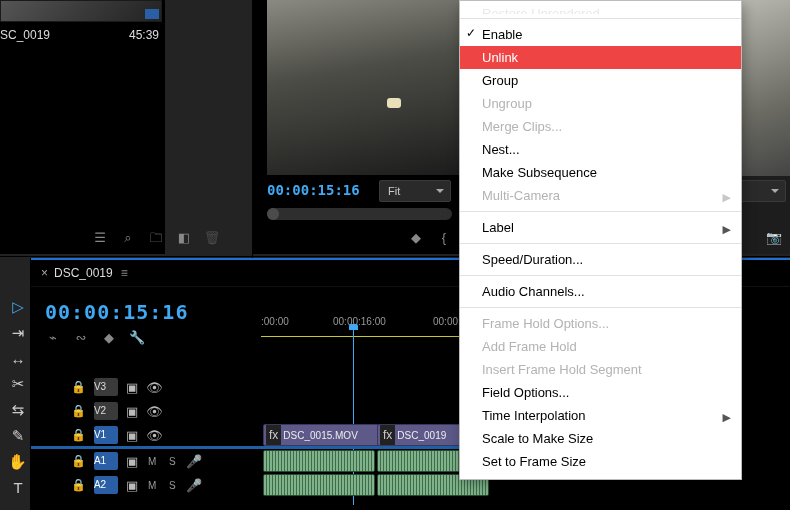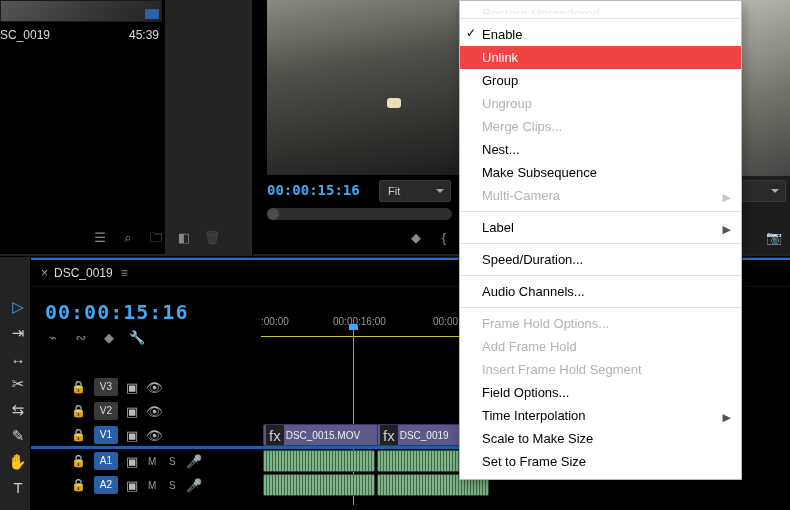--- a/index.html
+++ b/index.html
@@ -15,30 +15,30 @@
 
 .tabbar{position:absolute;height:26px;display:flex;align-items:center;padding:0 10px;border-bottom:1px solid #111}
 .tabbar .close{color:#aaa;margin-right:6px}
 .tabbar .name{color:#ddd}
 .tabbar .burger{color:#888;margin-left:8px}
 .tc-big{color:#3fa9f5;font-family:"Lucida Console",monospace;font-size:20px;font-weight:700;letter-spacing:1px}
 .toolcol{position:absolute;left:0;top:278;width:28px;display:flex;flex-direction:column;gap:8px;padding:8px 4px}
 .toolcol span{color:#ccc;font-size:15px;text-align:center;cursor:pointer}
 .track-row{position:absolute;height:22px;display:flex;align-items:center;gap:8px;padding-left:10px}
 .track-row .lock{color:#888;font-size:12px}
-.track-tag{width:24px;height:18px;border-radius:2px;font-size:10px;text-align:center;line-height:18px;color:#ddd;background:#3a3a3a}
+.track-tag{width:24px;height:18px;border-radius:2px;font-size:10px;line-height:18px;color:#ddd;background:#3a3a3a}
 .track-tag.sel{background:#2a5fa6;color:#fff}
 .track-row .vis{color:#bbb;font-size:13px}
 .track-row .mute{color:#999;font-size:10px;width:12px;text-align:center}
 .ruler{position:absolute;height:18px;color:#999;font-size:10px}
 .playhead{position:absolute;width:1px;background:#3fa9f5}
 .playhead::before{content:"";position:absolute;top:-6px;left:-4px;width:9px;height:6px;background:#3fa9f5;border-radius:2px 2px 0 0}
 .yline{position:absolute;height:1px;background:#c7c72f}
 .clip{position:absolute;height:20px;background:#5d5988;border:1px solid #3a3660;border-radius:2px;font-size:10px;color:#eee;overflow:hidden;padding:0 2px;display:flex;align-items:center;gap:2px}
-.clip .fx{background:#222;color:#ccc;padding:4px 3px;border-radius:2px;font-size:15px}
+.clip .fx{background:#222;color:#ccc;padding:4px 3px;border-radius:2px;font-size:12px}
 .aclip{position:absolute;height:20px;background:#3f6b4a;border:1px solid #294931;border-radius:2px;overflow:hidden}
 .wave{position:absolute;inset:0;background:repeating-linear-gradient(90deg,#7fb38a 0 2px,#3f6b4a 2px 3px)}
 
 .selbox{position:absolute;height:20px;background:#2a2a2a;border:1px solid #3a3a3a;color:#ccc;font-size:11px;padding:0 18px 0 8px;display:flex;align-items:center;border-radius:2px}
 .selbox::after{content:"";position:absolute;right:6px;top:8px;border:4px solid transparent;border-top-color:#aaa}
 
 .ctx{position:absolute;left:459px;top:0;width:281px;background:#fff;border:1px solid #bcbcbc;box-shadow:2px 4px 12px rgba(0,0,0,.3);color:#000;padding:4px 0 6px}
 .ctx .item{padding:3px 22px;font-size:13px;line-height:17px;position:relative;white-space:nowrap}
 .ctx .item.disabled{color:#b3b3b3}
 .ctx .item.highlight{background:#ef4444;color:#fff}

